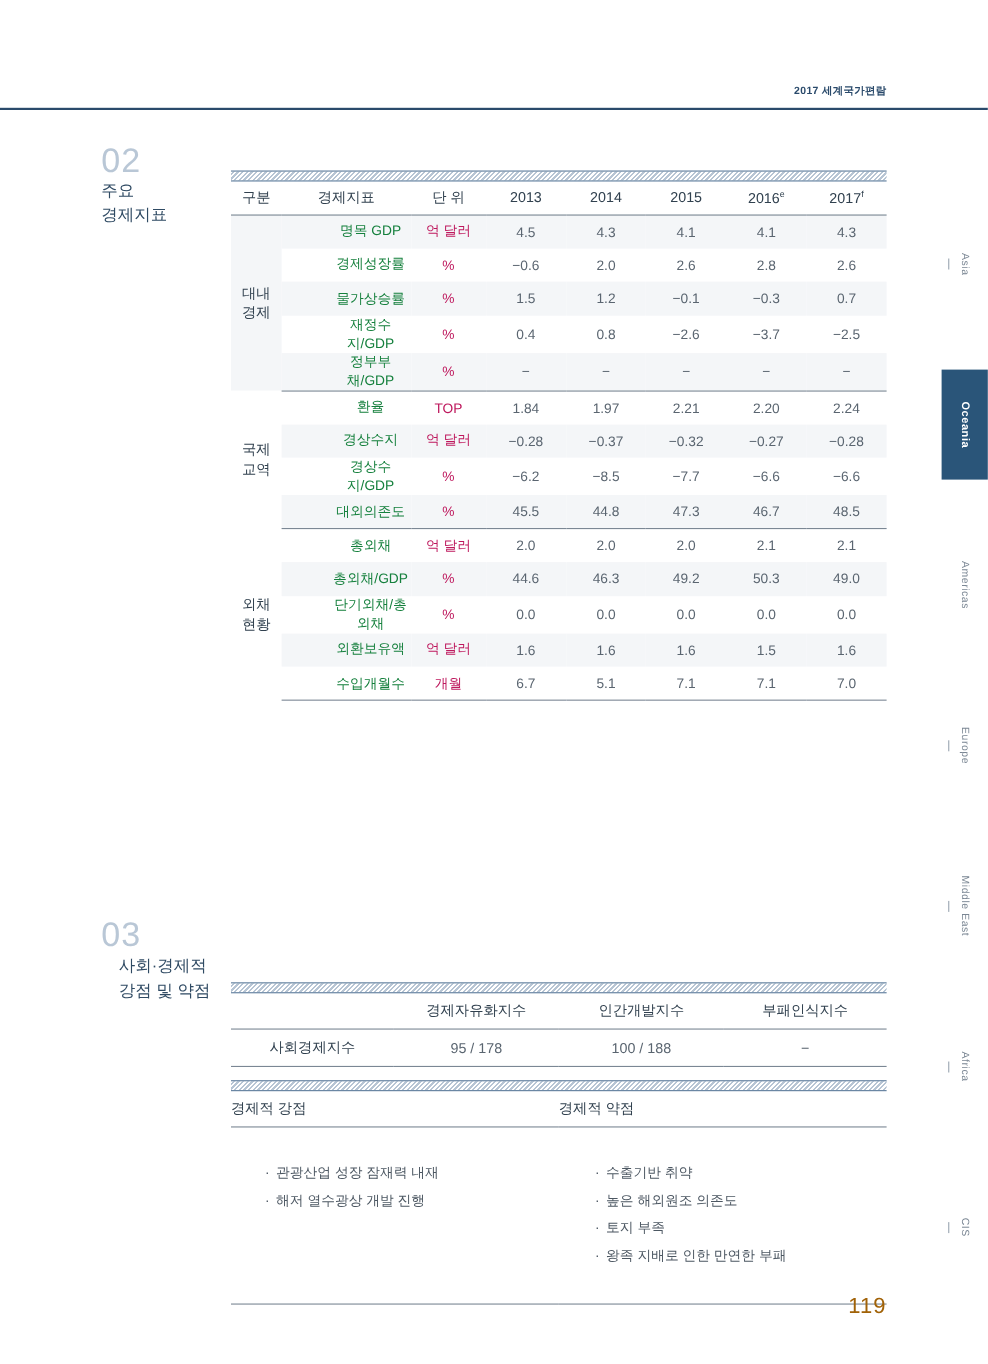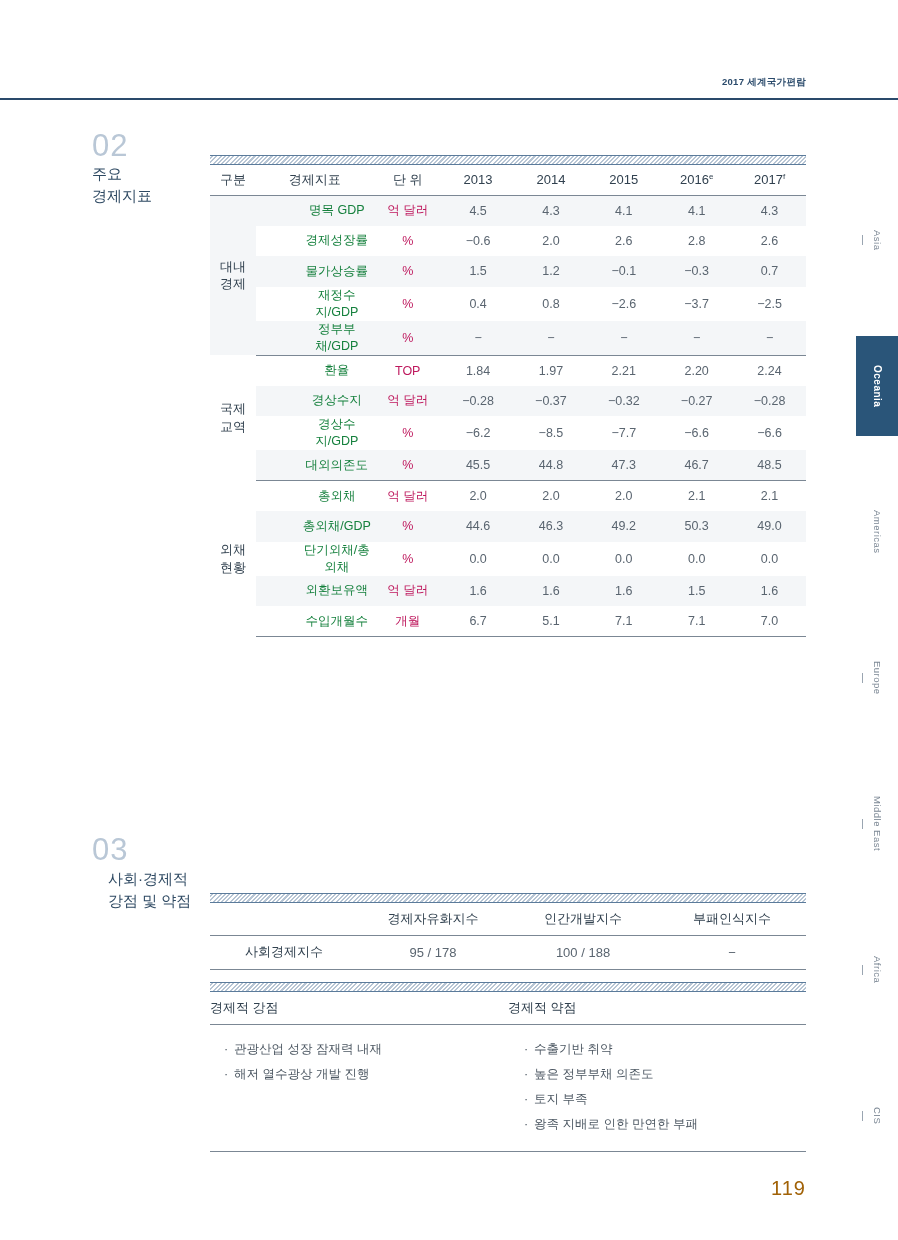--- a/index.html
+++ b/index.html
@@ -183,21 +183,21 @@
     vertical-align:middle;
   }
   #sw-table thead tr { border-bottom:1px solid #7b8794; }
   #sw-table td {
     vertical-align:top;
     padding:12px 0 14px 0;
     font-size:12.5px;
     color:#4c5762;
   }
   #sw-table tbody tr { border-bottom:1px solid #7b8794; }
-  .bullets { margin:0; padding:0; list-style:none; }
+  .bullets { margin:17px; padding:0; list-style:none; }
   .bullets li {
     padding-left:16px;
     position:relative;
     line-height:2.0;
     font-size:12.5px;
     color:#4c5762;
   }
   .bullets li:before {
     content:"·";
     position:absolute;
@@ -480,21 +480,21 @@
       <tr>
         <td class="cell-left">
           <ul class="bullets">
             <li>관광산업 성장 잠재력 내재</li>
             <li>해저 열수광상 개발 진행</li>
           </ul>
         </td>
         <td class="cell-right">
           <ul class="bullets">
             <li>수출기반 취약</li>
-            <li>높은 정부부채 의존도</li>
+            <li>높은 해외원조 의존도</li>
             <li>토지 부족</li>
             <li>왕족 지배로 인한 만연한 부패</li>
           </ul>
         </td>
       </tr>
     </tbody>
   </table>
 </div>
 
 <div class="page-num">119</div>

